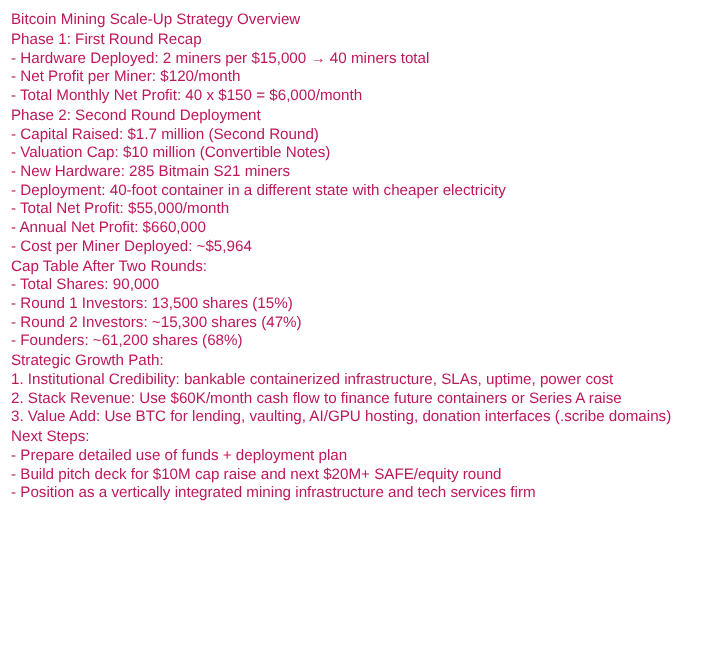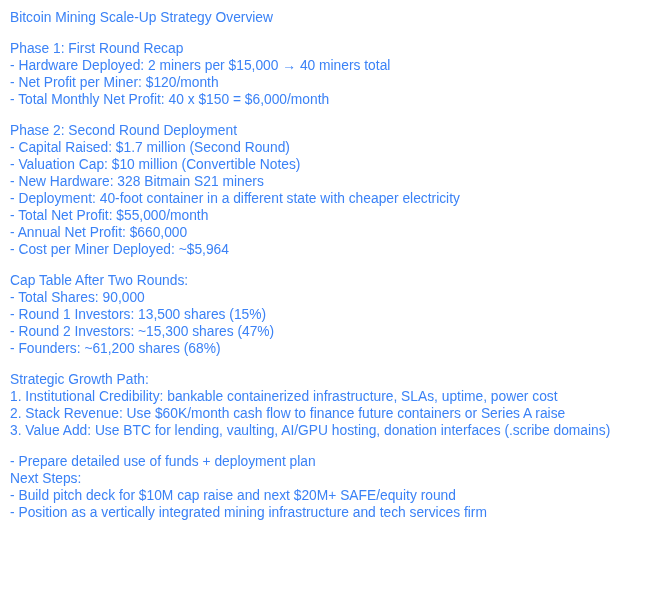--- a/index.html
+++ b/index.html
@@ -6,33 +6,33 @@
     margin: 0;
     padding: 0;
     background: #ffffff;
   }
   .page {
     width: 662px;
     height: 596px;
     box-sizing: border-box;
     padding: 9px 8px 0 10px;
     background: #ffffff;
-    color: #3b82f6;
+    color: #be185d;
     font-family: "Liberation Sans", "DejaVu Sans", sans-serif;
     font-size: 13.8px;
     line-height: 17px;
     overflow: hidden;
   }
   .page p {
     margin: 0;
     padding: 0;
     white-space: nowrap;
   }
   .section {
-    margin-top: 14px;
+    margin-top: 1px;
   }
   .section:first-child {
     margin-top: 0;
   }
 </style>
 </head>
 <body>
 
 <div class="page">
 
@@ -44,21 +44,21 @@
     <p>Phase 1: First Round Recap</p>
     <p>- Hardware Deployed: 2 miners per $15,000 → 40 miners total</p>
     <p>- Net Profit per Miner: $120/month</p>
     <p>- Total Monthly Net Profit: 40 x $150 = $6,000/month</p>
   </div>
 
   <div class="section">
     <p>Phase 2: Second Round Deployment</p>
     <p>- Capital Raised: $1.7 million (Second Round)</p>
     <p>- Valuation Cap: $10 million (Convertible Notes)</p>
-    <p>- New Hardware: 328 Bitmain S21 miners</p>
+    <p>- New Hardware: 285 Bitmain S21 miners</p>
     <p>- Deployment: 40-foot container in a different state with cheaper electricity</p>
     <p>- Total Net Profit: $55,000/month</p>
     <p>- Annual Net Profit: $660,000</p>
     <p>- Cost per Miner Deployed: ~$5,964</p>
   </div>
 
   <div class="section">
     <p>Cap Table After Two Rounds:</p>
     <p>- Total Shares: 90,000</p>
     <p>- Round 1 Investors: 13,500 shares (15%)</p>
@@ -67,19 +67,19 @@
   </div>
 
   <div class="section">
     <p>Strategic Growth Path:</p>
     <p>1. Institutional Credibility: bankable containerized infrastructure, SLAs, uptime, power cost</p>
     <p>2. Stack Revenue: Use $60K/month cash flow to finance future containers or Series A raise</p>
     <p>3. Value Add: Use BTC for lending, vaulting, AI/GPU hosting, donation interfaces (.scribe domains)</p>
   </div>
 
   <div class="section">
+    <p>Next Steps:</p>
     <p>- Prepare detailed use of funds + deployment plan</p>
-    <p>Next Steps:</p>
     <p>- Build pitch deck for $10M cap raise and next $20M+ SAFE/equity round</p>
     <p>- Position as a vertically integrated mining infrastructure and tech services firm</p>
   </div>
 
 </div>
 
 </body></html>

